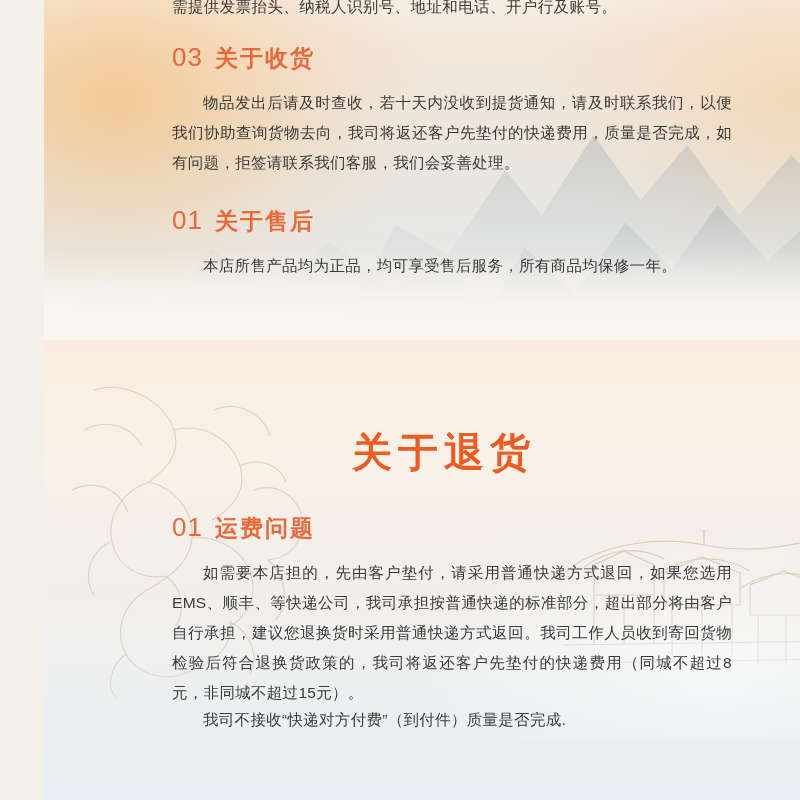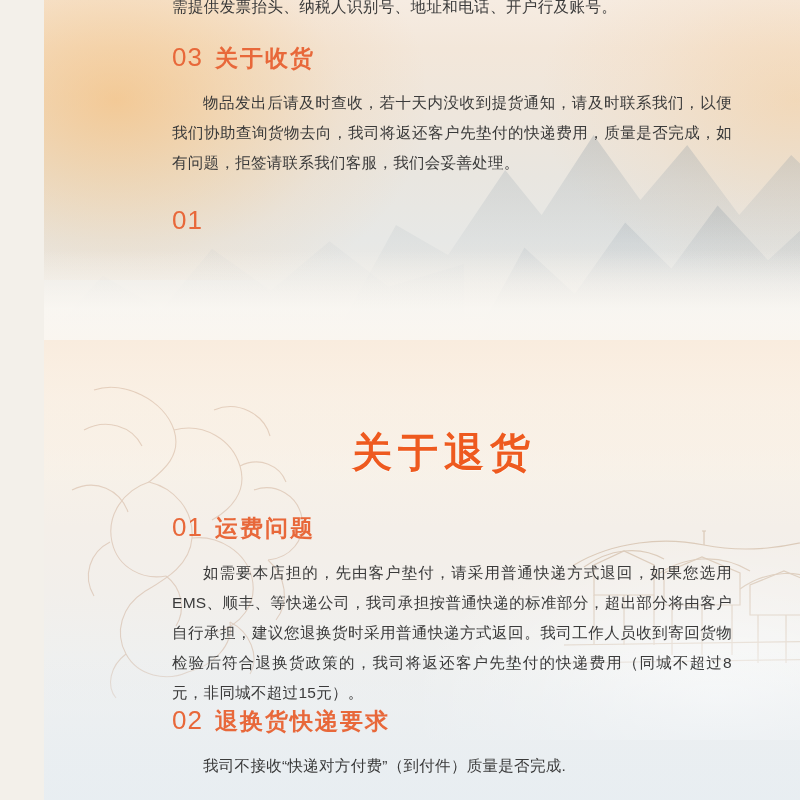--- a/index.html
+++ b/index.html
@@ -252,35 +252,33 @@
       <div class="sec-head">
         <span class="sec-num">03</span>
         <span class="sec-title">关于收货</span>
       </div>
       <div class="sec-body">物品发出后请及时查收，若十天内没收到提货通知，请及时联系我们，以便我们协助查询货物去向，我司将返还客户先垫付的快递费用，质量是否完成，如有问题，拒签请联系我们客服，我们会妥善处理。</div>
     </div>
 
     <div class="section" style="top:205px;">
       <div class="sec-head">
         <span class="sec-num">01</span>
+        <span class="sec-title">关于售后</span>
       </div>
+      <div class="sec-body">本店所售产品均为正品，均可享受售后服务，所有商品均保修一年。</div>
     </div>
 
     <div class="big-title">关于退货</div>
 
     <div class="section" style="top:512px;">
       <div class="sec-head">
         <span class="sec-num">01</span>
         <span class="sec-title">运费问题</span>
       </div>
       <div class="sec-body">如需要本店担的，先由客户垫付，请采用普通快递方式退回，如果您选用EMS、顺丰、等快递公司，我司承担按普通快递的标准部分，超出部分将由客户自行承担，建议您退换货时采用普通快递方式返回。我司工作人员收到寄回货物检验后符合退换货政策的，我司将返还客户先垫付的快递费用（同城不超过8元，非同城不超过15元）。</div>
     </div>
 
     <div class="section" style="top:705px;">
-      <div class="sec-head">
-        <span class="sec-num">02</span>
-        <span class="sec-title">退换货快递要求</span>
-      </div>
       <div class="sec-body">我司不接收“快递对方付费”（到付件）质量是否完成.</div>
     </div>
 
   </div>
 </div>
 
 </body></html>

